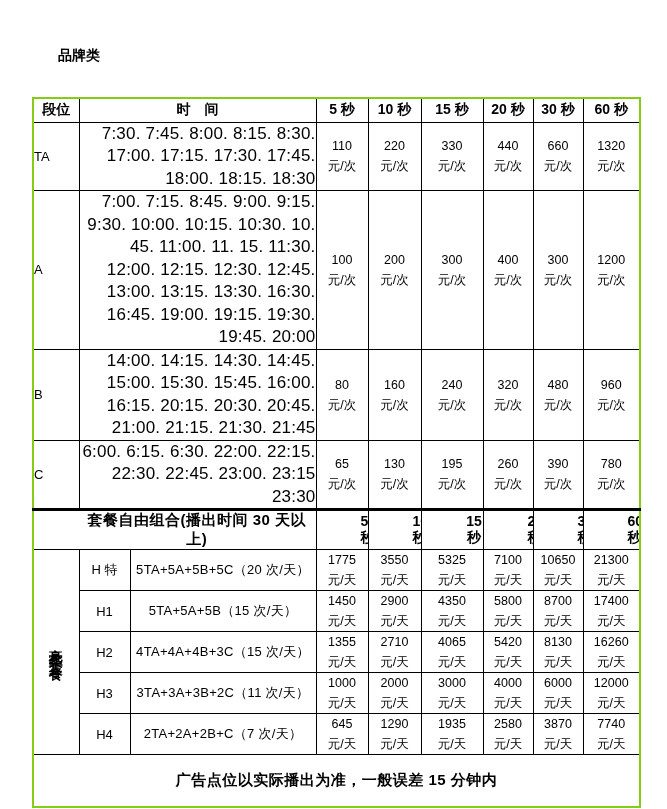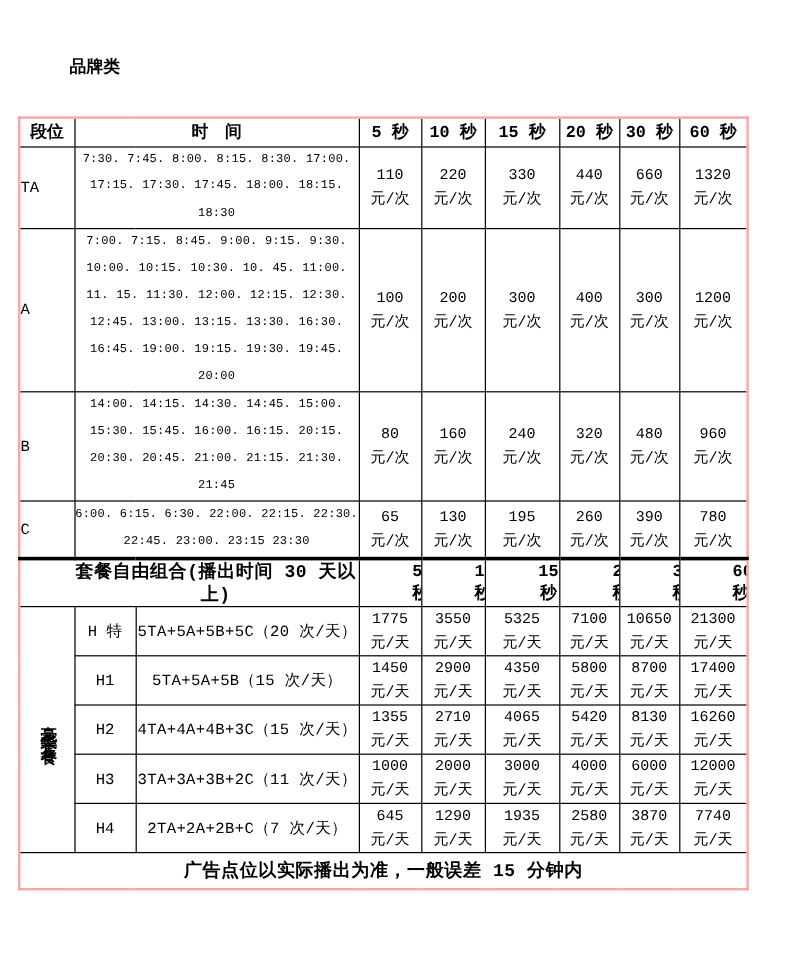--- a/index.html
+++ b/index.html
@@ -25,56 +25,55 @@
     font-weight: bold;
     letter-spacing: 1px;
   }
   .category {
     margin: 47px 0 0 58px;
     font-size: 14px;
     font-weight: bold;
   }
 
   table.price-table {
-    margin: 32px 0 0 15px;
+    margin: 32px 0 0 32px;
     border-collapse: collapse;
     table-layout: fixed;
     width: 607px;
-    border: 2px solid #fca5a5;
-    font-family: Liberation Mono, monospace;
+    border: 2px solid #84cc16;
   }
   .price-table td, .price-table th {
     border: 1px solid #000;
     padding: 0;
     vertical-align: middle;
     overflow: hidden;
   }
   tr.r-head   { height: 24px; }
   tr.r-ta     { height: 44px; }
   tr.r-a      { height: 116px; }
   tr.r-b      { height: 68px; }
   tr.r-c      { height: 48px; }
   tr.r-pkg-head { height: 23px; }
   tr.r-pkg-head td, tr.r-pkg-head th { border-top: 3px solid #000; padding-left: 44px; }
   tr.r-pkg    { height: 41px; }
-  tr.r-foot   { height: 30px; padding-left: 32px; }
+  tr.r-foot   { height: 52px; padding-left: 32px; }
 
   .price-table th {
     font-size: 14px;
     font-weight: bold;
     text-align: center;
   }
   .seg-cell {
     font-size: 13px;
     text-align: left;
   }
   .time-cell {
-    font-size: 10px;
+    font-size: 17px;
     line-height: 22.5px;
-    text-align: center;
+    text-align: right;
     padding: 0 7px 0 8px;
     letter-spacing: 0.2px;
   }
   .price-cell {
     text-align: center;
     font-size: 12.5px;
   }
   .price-cell div { line-height: 20px; }
   .pkg-head-label {
     font-size: 15px;

